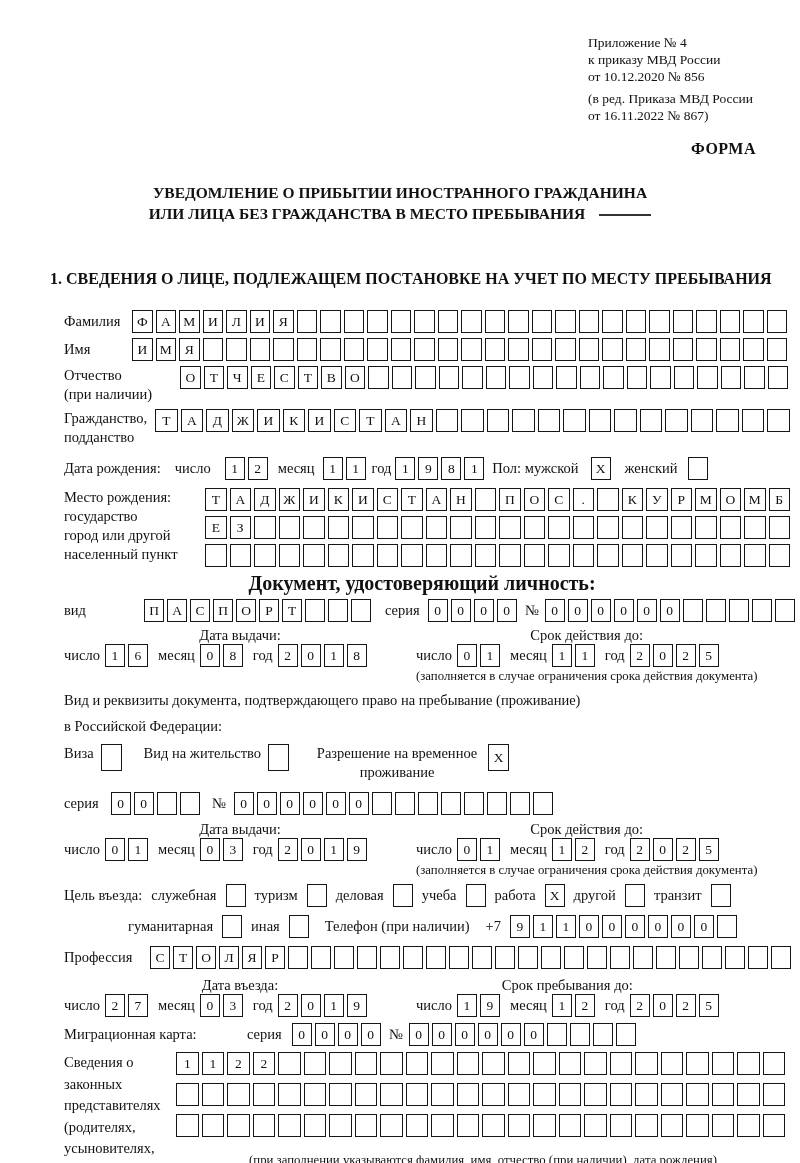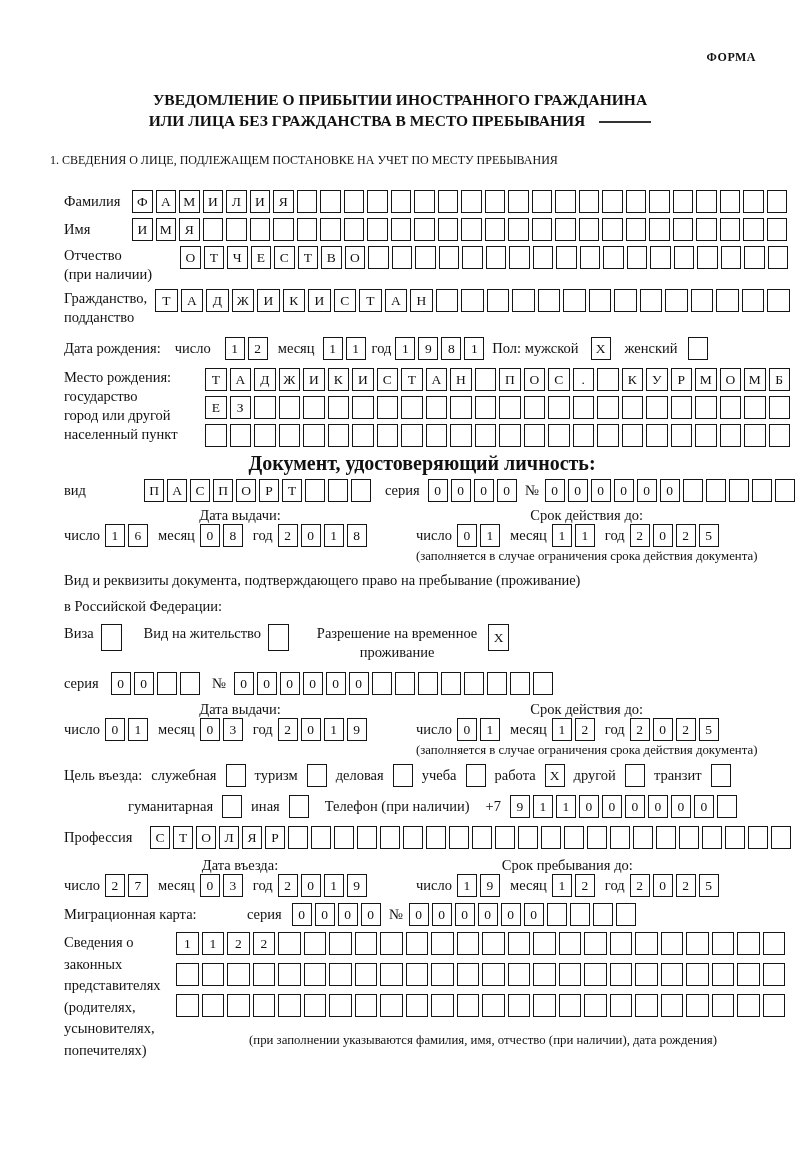--- a/index.html
+++ b/index.html
@@ -7,26 +7,26 @@
   body {
     width:800px; height:1163px; overflow:hidden;
     font-family:"Liberation Serif", serif;
     color:#111; font-size:14.5px;
   }
   .page { padding:34px 10px 0 64px; position:relative; }
 
   
   .hdr { margin-left:524px; font-size:13.5px; line-height:17px; }
   .hdr .gap { height:5px; }
-  .forma { margin-top:16px; padding-right:34px; text-align:right; font-weight:bold; font-size:12px; letter-spacing:.5px; }
+  .forma { margin-top:16px; padding-right:34px; text-align:right; font-weight:bold; font-size:16px; letter-spacing:.5px; }
 
   
   .title { margin-top:24px; text-align:center; font-weight:bold; font-size:15.5px; line-height:21px; margin-right:54px; }
   .title .uline { display:inline-block; width:52px; border-bottom:2px solid #333; margin-left:14px; transform:translateY(-3px); }
-  .sect { margin-top:22px; margin-left:-14px; font-weight:normal; font-size:12px; }
+  .sect { margin-top:46px; margin-left:-14px; font-weight:bold; font-size:16px; }
 
   
   .frow { display:flex; align-items:center; margin-bottom:5px; }
   .frow.top { align-items:flex-start; }
   .lblcol { flex:none; line-height:19px; }
   .lbl { white-space:nowrap; }
   .cells { display:inline-flex; gap:3px; vertical-align:middle; }
   .cell {
     flex:none; width:var(--cw,20px); height:var(--ch,23px);
     border:1.5px solid #161616; background:#fff;
@@ -59,20 +59,28 @@
   .heading-center { text-align:center; font-weight:bold; font-size:20px; margin:2px 0 4px -10px; }
 
   .inline-gap > * { margin-right:9px; }
   .inline-gap > *:last-child { margin-right:0; }
 </style>
 </head>
 <body>
 
 <div class="page">
 
+  <div class="hdr">
+    <div>Приложение № 4</div>
+    <div>к приказу МВД России</div>
+    <div>от 10.12.2020 № 856</div>
+    <div class="gap"></div>
+    <div>(в ред. Приказа МВД России</div>
+    <div>от 16.11.2022 № 867)</div>
+  </div>
   <div class="forma">ФОРМА</div>
 
   <div class="title">
     <div>УВЕДОМЛЕНИЕ О ПРИБЫТИИ ИНОСТРАННОГО ГРАЖДАНИНА</div>
     <div>
       <span>ИЛИ ЛИЦА БЕЗ ГРАЖДАНСТВА В МЕСТО ПРЕБЫВАНИЯ</span><span class="uline"></span>
     </div>
   </div>
 
   <div class="sect">1. СВЕДЕНИЯ О ЛИЦЕ, ПОДЛЕЖАЩЕМ ПОСТАНОВКЕ НА УЧЕТ ПО МЕСТУ ПРЕБЫВАНИЯ</div>

